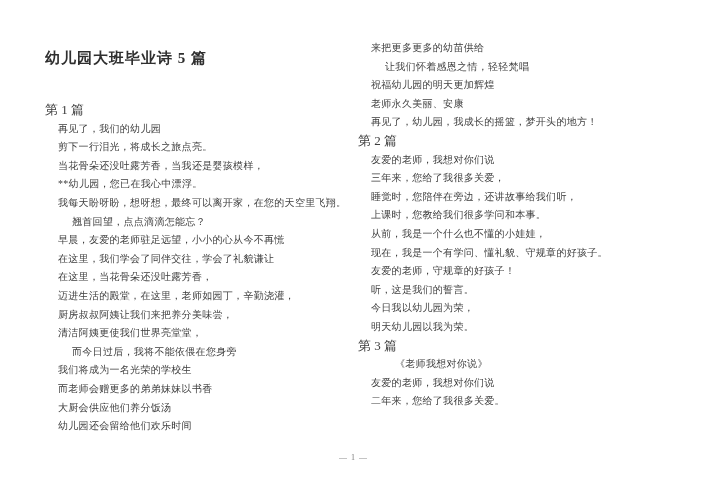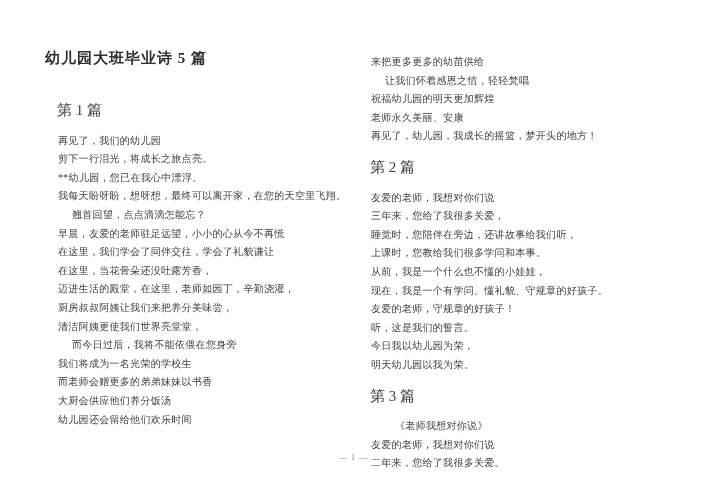--- a/index.html
+++ b/index.html
@@ -18,37 +18,37 @@
   .doc-title {
     font-size: 15px;
     font-weight: bold;
     color: #2f2f2f;
     line-height: 20px;
     margin: 48px 0 0 0;
     letter-spacing: 1px;
     white-space: nowrap;
   }
   .section {
-    font-size: 15px;
+    font-size: 13px;
     line-height: 18.6px;
-    margin: 12px;
+    margin: 0;
     white-space: nowrap;
   }
   .section-first { margin-top: 33px; }
   .line {
     font-size: 10px;
     line-height: 18.6px;
     margin: 0;
     padding-left: 13px;
     letter-spacing: 0.3px;
     white-space: nowrap;
   }
   .indent2 { padding-left: 27px; }
   .poem-title { padding-left: 37px; }
-  .col-right { padding-top: 53px; }
+  .col-right { padding-top: 39px; }
   .page-number {
     position: absolute;
     top: 453px;
     left: 0;
     width: 100%;
     text-align: center;
     font-size: 8px;
     color: #7a7a7a;
     letter-spacing: 1px;
   }
@@ -56,20 +56,21 @@
 </head>
 <body>
 
 <div class="page">
 
   <div class="col col-left">
     <h1 class="doc-title">幼儿园大班毕业诗 5 篇</h1>
     <p class="section section-first">第 1 篇</p>
     <p class="line">再见了，我们的幼儿园</p>
     <p class="line">剪下一行泪光，将成长之旅点亮。</p>
+    <p class="line">当花骨朵还没吐露芳香，当我还是婴孩模样，</p>
     <p class="line">**幼儿园，您已在我心中漂浮。</p>
     <p class="line">我每天盼呀盼，想呀想，最终可以离开家，在您的天空里飞翔。</p>
     <p class="line indent2">翘首回望，点点滴滴怎能忘？</p>
     <p class="line">早晨，友爱的老师驻足远望，小小的心从今不再慌</p>
     <p class="line">在这里，我们学会了同伴交往，学会了礼貌谦让</p>
     <p class="line">在这里，当花骨朵还没吐露芳香，</p>
     <p class="line">迈进生活的殿堂，在这里，老师如园丁，辛勤浇灌，</p>
     <p class="line">厨房叔叔阿姨让我们来把养分美味尝，</p>
     <p class="line">清洁阿姨更使我们世界亮堂堂，</p>
     <p class="line indent2">而今日过后，我将不能依偎在您身旁</p>

